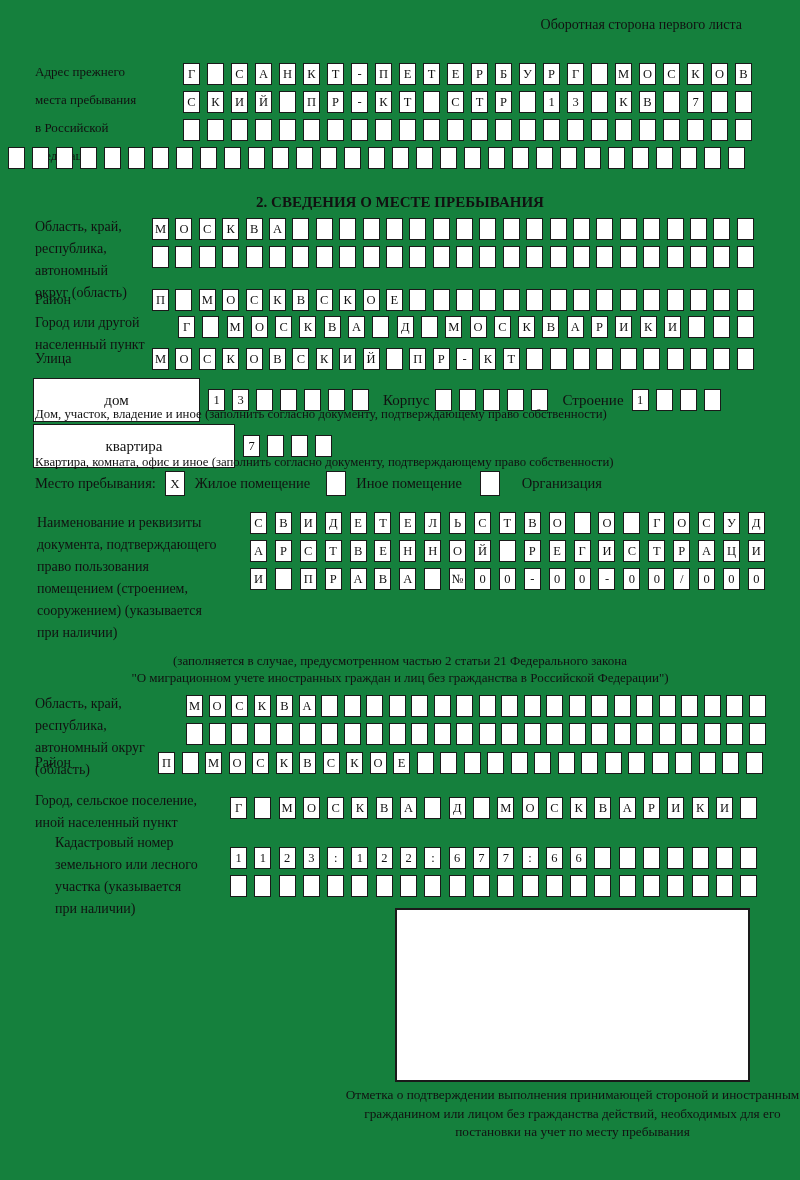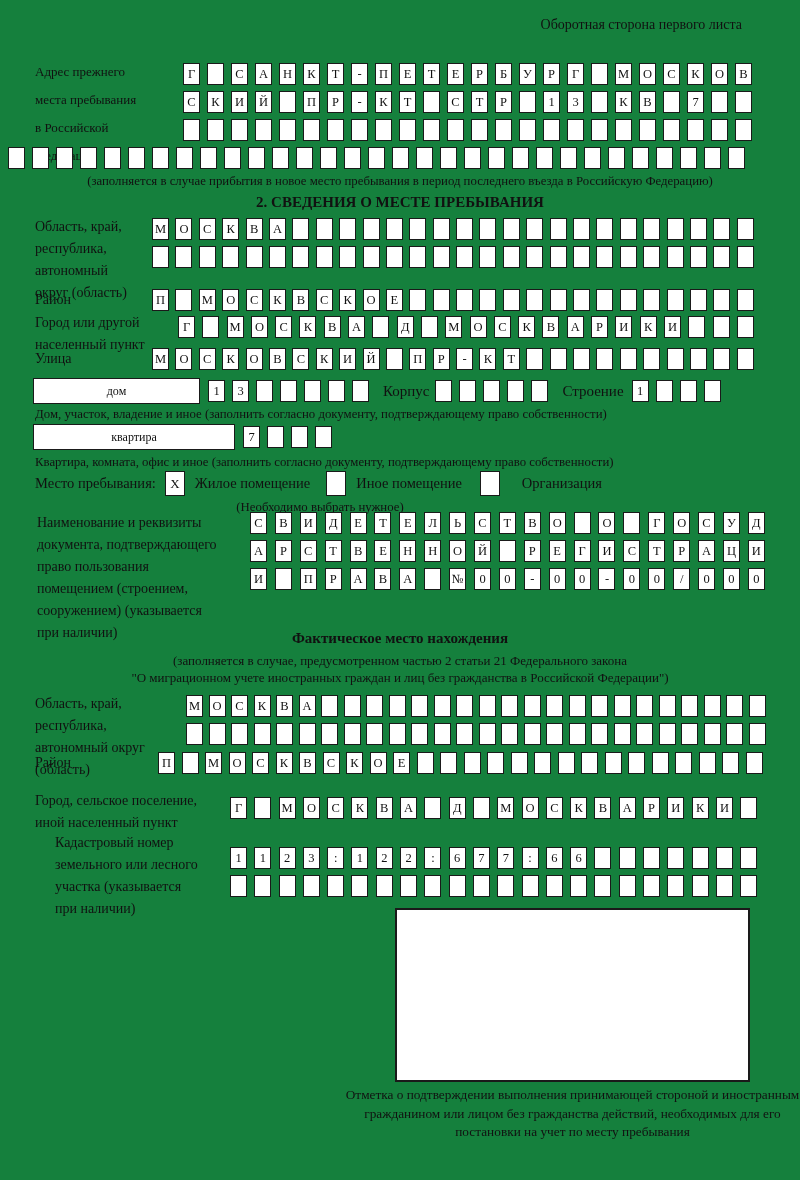--- a/index.html
+++ b/index.html
@@ -18,23 +18,23 @@
     font-size:12.5px;line-height:1;
   }
   .g7{column-gap:7px;}
   .g64{column-gap:6.4px;}
   .g73{column-gap:7.3px;}
   .g79{column-gap:7.9px;}
   .g55{column-gap:5.5px;}
   .g65{column-gap:6.5px;}
   .mb6{margin-bottom:6px;}
   .widebox{
-    box-sizing:border-box;border:1.7px solid #1a1a1a;height:26px;
+    box-sizing:border-box;border:1.7px solid #1a1a1a;height:44px;
     display:inline-flex;align-items:center;justify-content:center;
-    font-size:12px;flex:none;background:#fff;
+    font-size:15px;flex:none;background:#fff;
   }
   .inlinelbl{font-size:15px;line-height:26px;flex:none;}
   .chk{
     box-sizing:border-box;flex:none;width:20px;height:25px;
     border:1.7px solid #1a1a1a;display:inline-flex;align-items:center;justify-content:center;
     font-size:13px;background:#fff;
   }
   .caption{font-size:12.8px;}
   .center{text-align:center;width:800px;left:0;}
   .bold{font-weight:bold;}
@@ -158,21 +158,20 @@
       <span class="cbox"></span>
       <span class="cbox"></span>
       <span class="cbox"></span>
       <span class="cbox"></span>
       <span class="cbox"></span>
       <span class="cbox"></span>
       <span class="cbox"></span>
       <span class="cbox"></span>
       <span class="cbox"></span>
     </div>
-  <div class="abs center caption" style="top:174px;">(заполняется в случае прибытия в новое место пребывания в период последнего въезда в Российскую Федерацию)</div>
 
   <div class="abs center bold" style="top:194px;font-size:15px;">2. СВЕДЕНИЯ О МЕСТЕ ПРЕБЫВАНИЯ</div>
 
   <div class="abs lbl" style="top:216px;left:35px;width:120px;">Область, край,
 республика,
 автономный
 округ (область)</div>
   <div class="abs" style="top:218px;left:152px;">
     <div class="row g64 mb6">
         <span class="cbox">М</span>
@@ -363,21 +362,20 @@
     <span style="font-size:14.5px;flex:none;">Место пребывания:</span>
     <span class="chk" style="margin-left:9px;">X</span>
     <span style="font-size:14.5px;flex:none;margin-left:10px;">Жилое помещение</span>
     <span class="chk" style="margin-left:16px;"></span>
     <span style="font-size:14.5px;flex:none;margin-left:10px;">Иное помещение</span>
     <span class="chk" style="margin-left:18px;"></span>
     <span style="font-size:14.5px;flex:none;margin-left:22px;">Организация</span>
   </div>
 
   <div class="abs caption" style="top:455px;left:35px;">Квартира, комната, офис и иное (заполнить согласно документу, подтверждающему право собственности)</div>
-  <div class="abs caption" style="top:500px;left:150px;width:340px;text-align:center;">(Необходимо выбрать нужное)</div>
 
   <div class="abs lbl" style="top:512px;left:37px;width:220px;">Наименование и реквизиты
 документа, подтверждающего
 право пользования
 помещением (строением,
 сооружением) (указывается
 при наличии)</div>
   <div class="abs" style="top:512px;left:250px;">
     <div class="row g79 mb6">
         <span class="cbox">С</span>
@@ -443,21 +441,20 @@
         <span class="cbox">-</span>
         <span class="cbox">0</span>
         <span class="cbox">0</span>
         <span class="cbox">/</span>
         <span class="cbox">0</span>
         <span class="cbox">0</span>
         <span class="cbox">0</span>
       </div>
   </div>
 
-  <div class="abs center bold" style="top:630px;font-size:15px;">Фактическое место нахождения</div>
   <div class="abs center" style="top:653px;font-size:13px;">(заполняется в случае, предусмотренном частью 2 статьи 21 Федерального закона</div>
   <div class="abs center" style="top:670px;font-size:13px;">"О миграционном учете иностранных граждан и лиц без гражданства в Российской Федерации")</div>
 
   <div class="abs lbl" style="top:693px;left:35px;width:150px;">Область, край,
 республика,
 автономный округ
 (область)</div>
   <div class="abs" style="top:695px;left:186px;">
     <div class="row g55 mb6">
         <span class="cbox">М</span>

